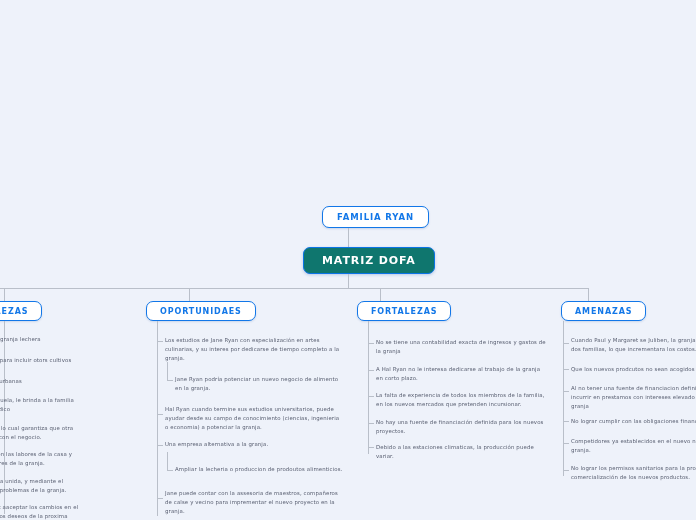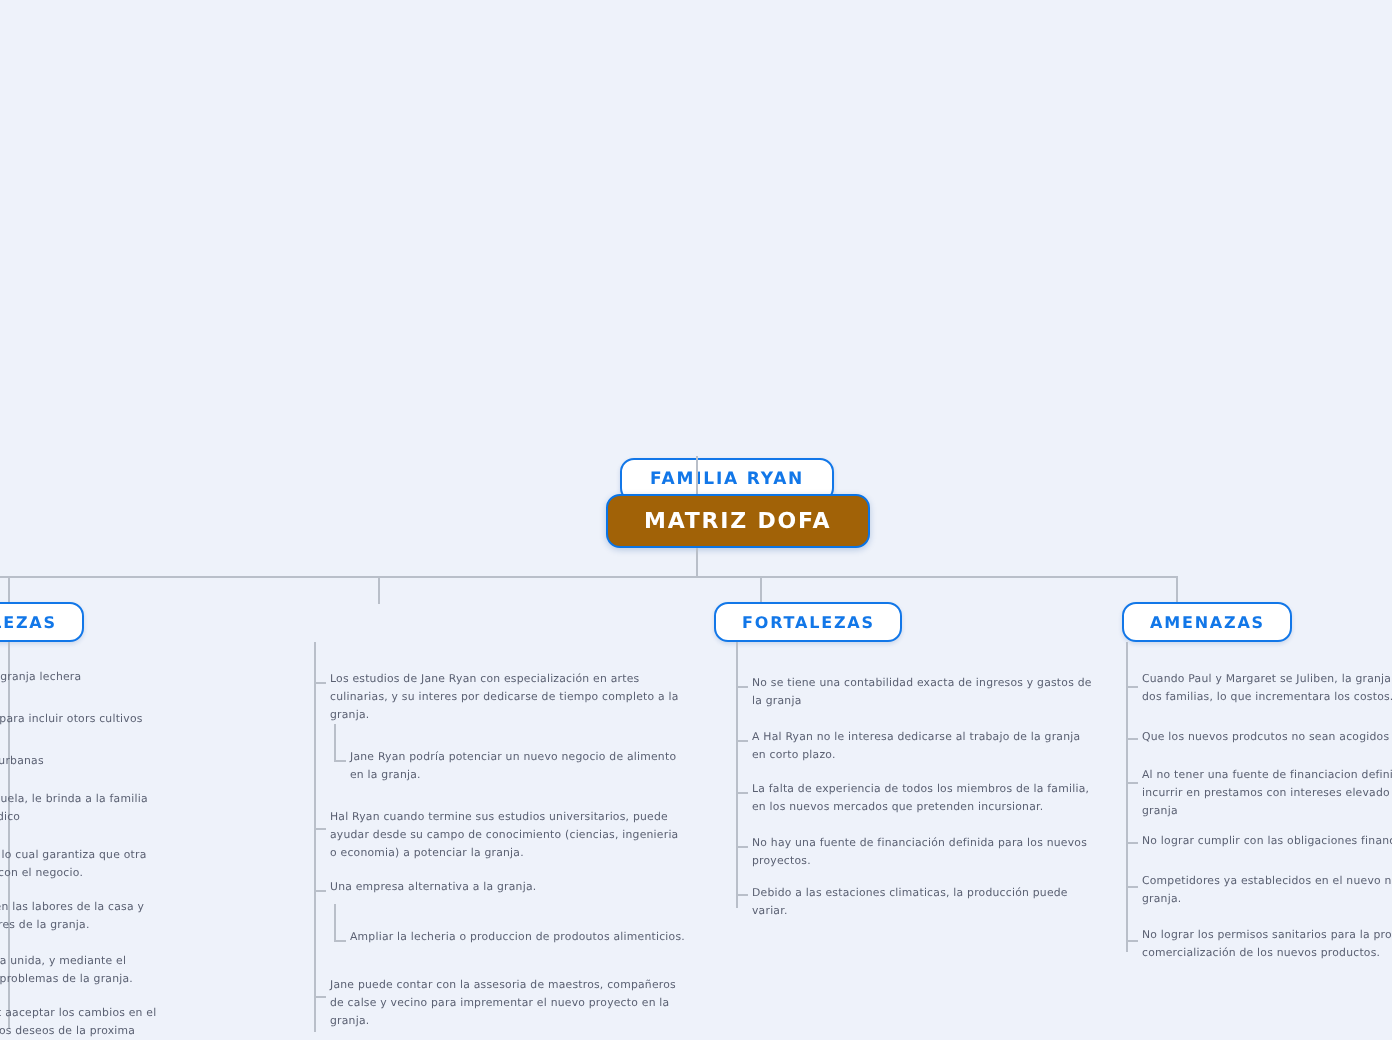--- a/index.html
+++ b/index.html
@@ -28,21 +28,21 @@
   .node-root{
     background:#ffffff;
     border:1.5px solid #1277e8;
     color:#1277e8;
     font-size:8.5px;
     padding:0 14px;
     height:22px;
     box-shadow:0 1px 2px rgba(25,80,160,.18);
   }
   .node-main{
-    background:#a16207;
+    background:#0f766e;
     border:1.5px solid #0a74e6;
     color:#ffffff;
     font-size:11px;
     height:27px;
     padding:0 18px;
     box-shadow:0 1px 3px rgba(25,80,160,.25);
   }
   .node-branch{
     background:#ffffff;
     border:1.5px solid #1277e8;
@@ -59,21 +59,21 @@
     line-height:1.62;
     letter-spacing:.12px;
   }
   .leaf.sub{color:#5a6072;}
 </style>
 </head>
 <body>
 
 <div id="canvas">
 
-  <div class="node node-root" style="left:310px;top:206px;margin-top:23px;">
+  <div class="node node-root" style="left:322px;top:206px;">
     <span>FAMILIA RYAN</span>
   </div>
 
   <div class="vline" style="left:348px;top:228px;height:20px;"></div>
 
   <div class="node node-main" style="left:303px;top:247px;">
     <span>MATRIZ DOFA</span>
   </div>
 
   <div class="vline" style="left:348px;top:274px;height:14px;"></div>
@@ -97,20 +97,23 @@
 rales y seguro médico</div>
   <div class="leaf" style="left:-52px;top:424px;width:185px;white-space:pre-line;">le gusta la granja, lo cual garantiza que otra
 iliar pueda seguir con el negocio.</div>
   <div class="leaf" style="left:-52px;top:450px;width:185px;white-space:pre-line;">uela), aun ayuda en las labores de la casa y
 ncia en el las labores de la granja.</div>
   <div class="leaf" style="left:-52px;top:477px;width:185px;white-space:pre-line;">tran ser una familia unida, y mediante el
 n soluciones a los problemas de la granja.</div>
   <div class="leaf" style="left:-52px;top:503px;width:185px;white-space:pre-line;">de Paul y Margaret aaceptar los cambios en el
 r, para satisfacer los deseos de la proxima</div>
 
+  <div class="node node-branch" style="left:146px;top:301px;">
+    <span>OPORTUNIDAES</span>
+  </div>
   <div class="vline" style="left:157px;top:321px;height:195px;"></div>
 
   <div class="hline" style="left:157px;top:341px;width:6px;"></div>
   <div class="leaf" style="left:165px;top:336px;width:178px;">Los estudios de Jane Ryan con especialización en artes culinarias, y su interes por dedicarse de tiempo completo a la granja.</div>
 
   <div class="vline" style="left:167px;top:362px;height:18px;"></div>
   <div class="hline" style="left:167px;top:380px;width:6px;"></div>
   <div class="leaf sub" style="left:175px;top:375px;width:168px;">Jane Ryan podría potenciar un nuevo negocio de alimento en la granja.</div>
 
   <div class="hline" style="left:157px;top:414px;width:6px;"></div>

